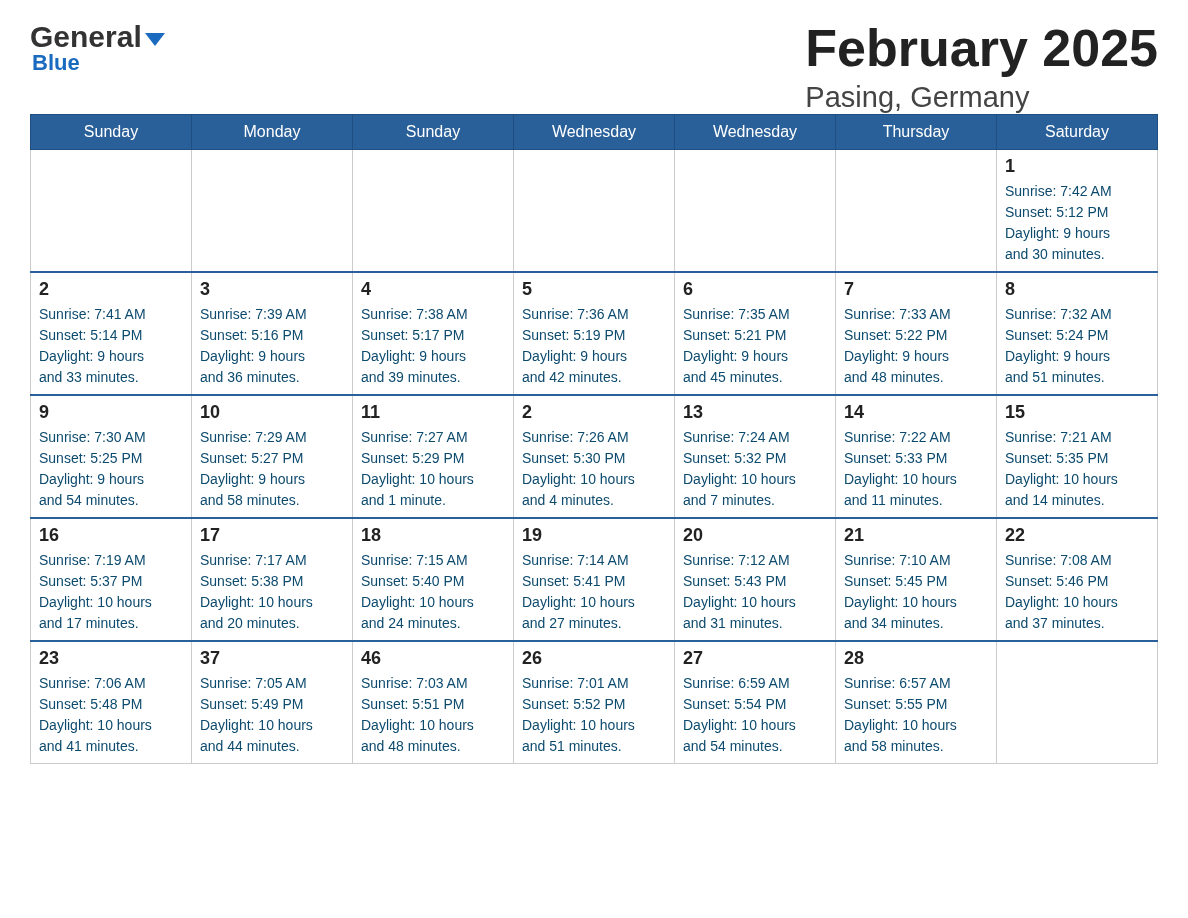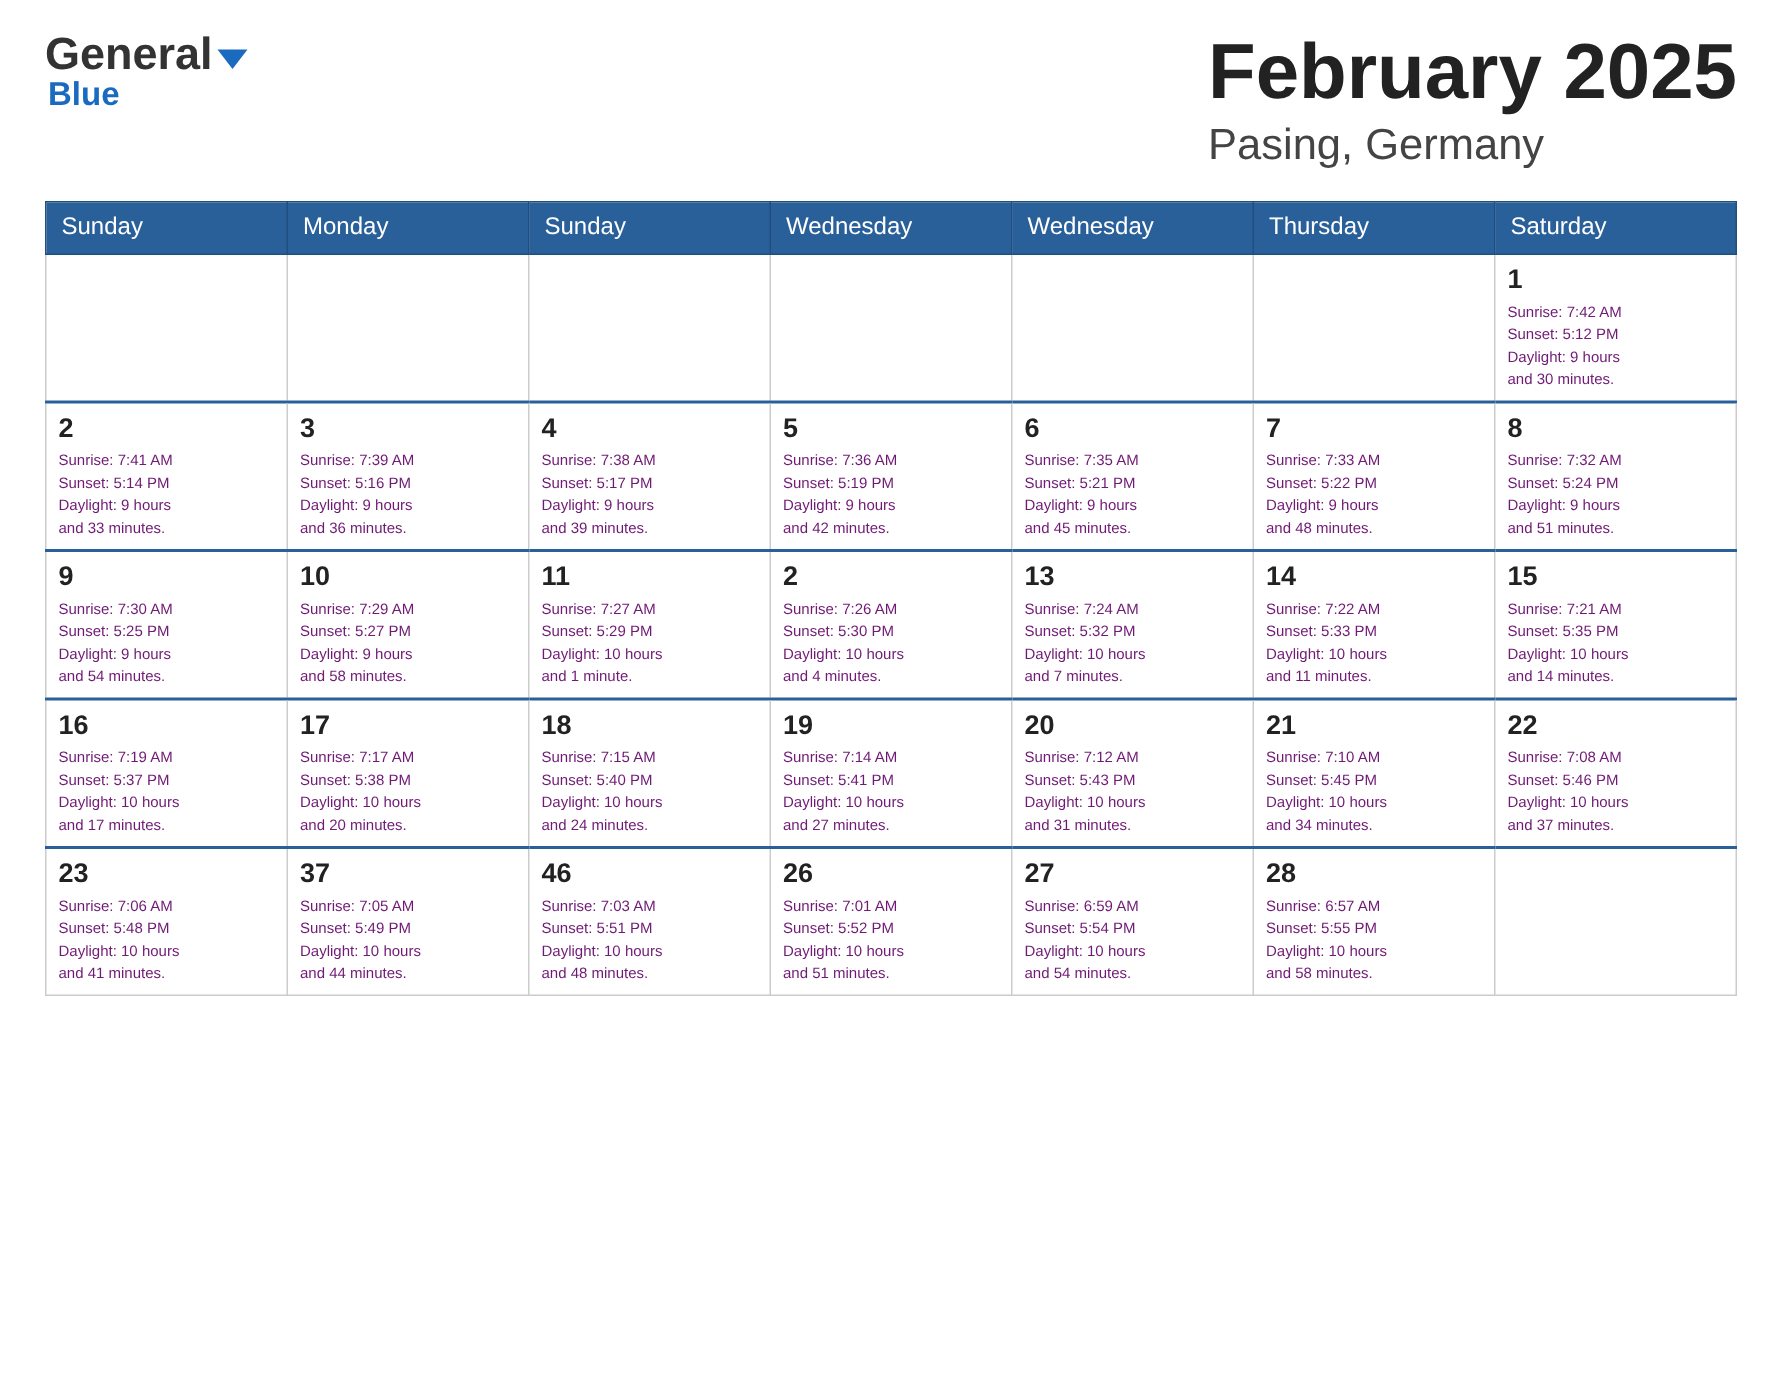--- a/index.html
+++ b/index.html
@@ -7,21 +7,20 @@
       font-family: Arial, sans-serif;
       background: #fff;
       width: 1188px;
       min-height: 918px;
       padding: 20px 30px;
     }
     .header {
       display: flex;
       justify-content: space-between;
       align-items: flex-start;
-      margin-bottom: 20px;
     }
     .logo {
       display: flex;
       flex-direction: column;
       align-items: flex-start;
     }
     .logo-line1 {
       display: flex;
       align-items: center;
     }
@@ -50,21 +49,21 @@
       width: 100%;
       border-collapse: collapse;
       border: 1px solid #999;
     }
     .calendar th {
       background-color: #2a6099;
       color: #fff;
       font-size: 16px;
       font-weight: normal;
       padding: 8px 10px;
-      text-align: left;
+      text-align: center;
       border: 1px solid #1e4f80;
     }
     .calendar td {
       vertical-align: top;
       padding: 6px 8px;
       border: 1px solid #ccc;
       width: 14.28%;
       min-height: 110px;
       font-size: 13px;
       color: #333;
@@ -77,22 +76,22 @@
       border-top: 1px solid #ccc;
     }
     .day-number {
       font-size: 18px;
       font-weight: bold;
       color: #222;
       display: block;
       margin-bottom: 4px;
     }
     .day-info {
-      font-size: 10px;
-      color: #701a75;
+      font-size: 14px;
+      color: #0c4a6e;
       line-height: 1.5;
     }
     .empty-cell {
       background: #f9f9f9;
     }
     
     .calendar tbody tr td {
       border-top: 2px solid #2a6099;
     }
   </style>

